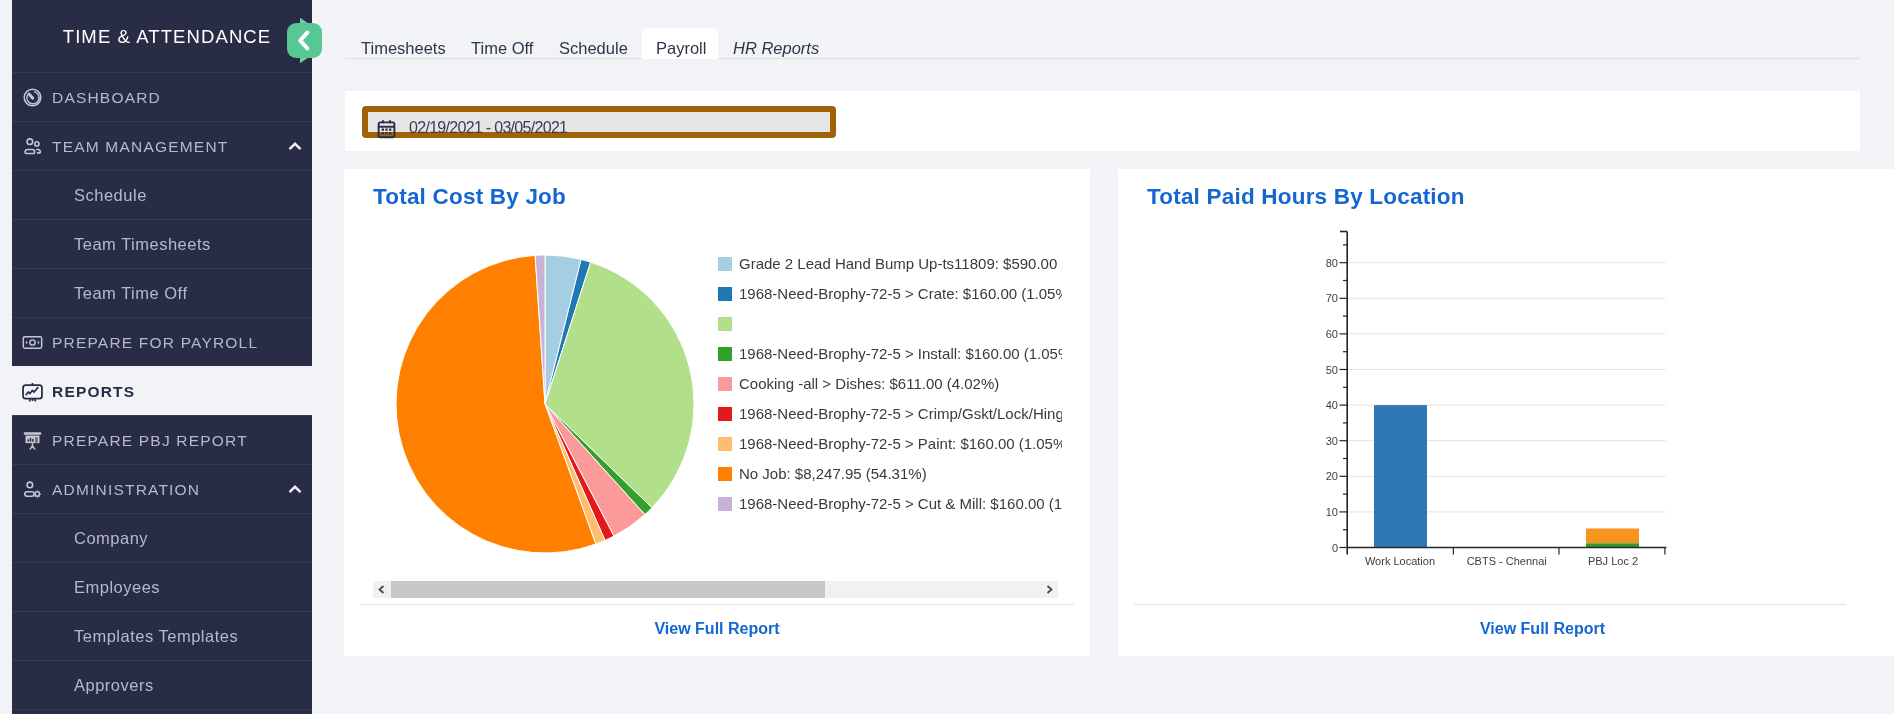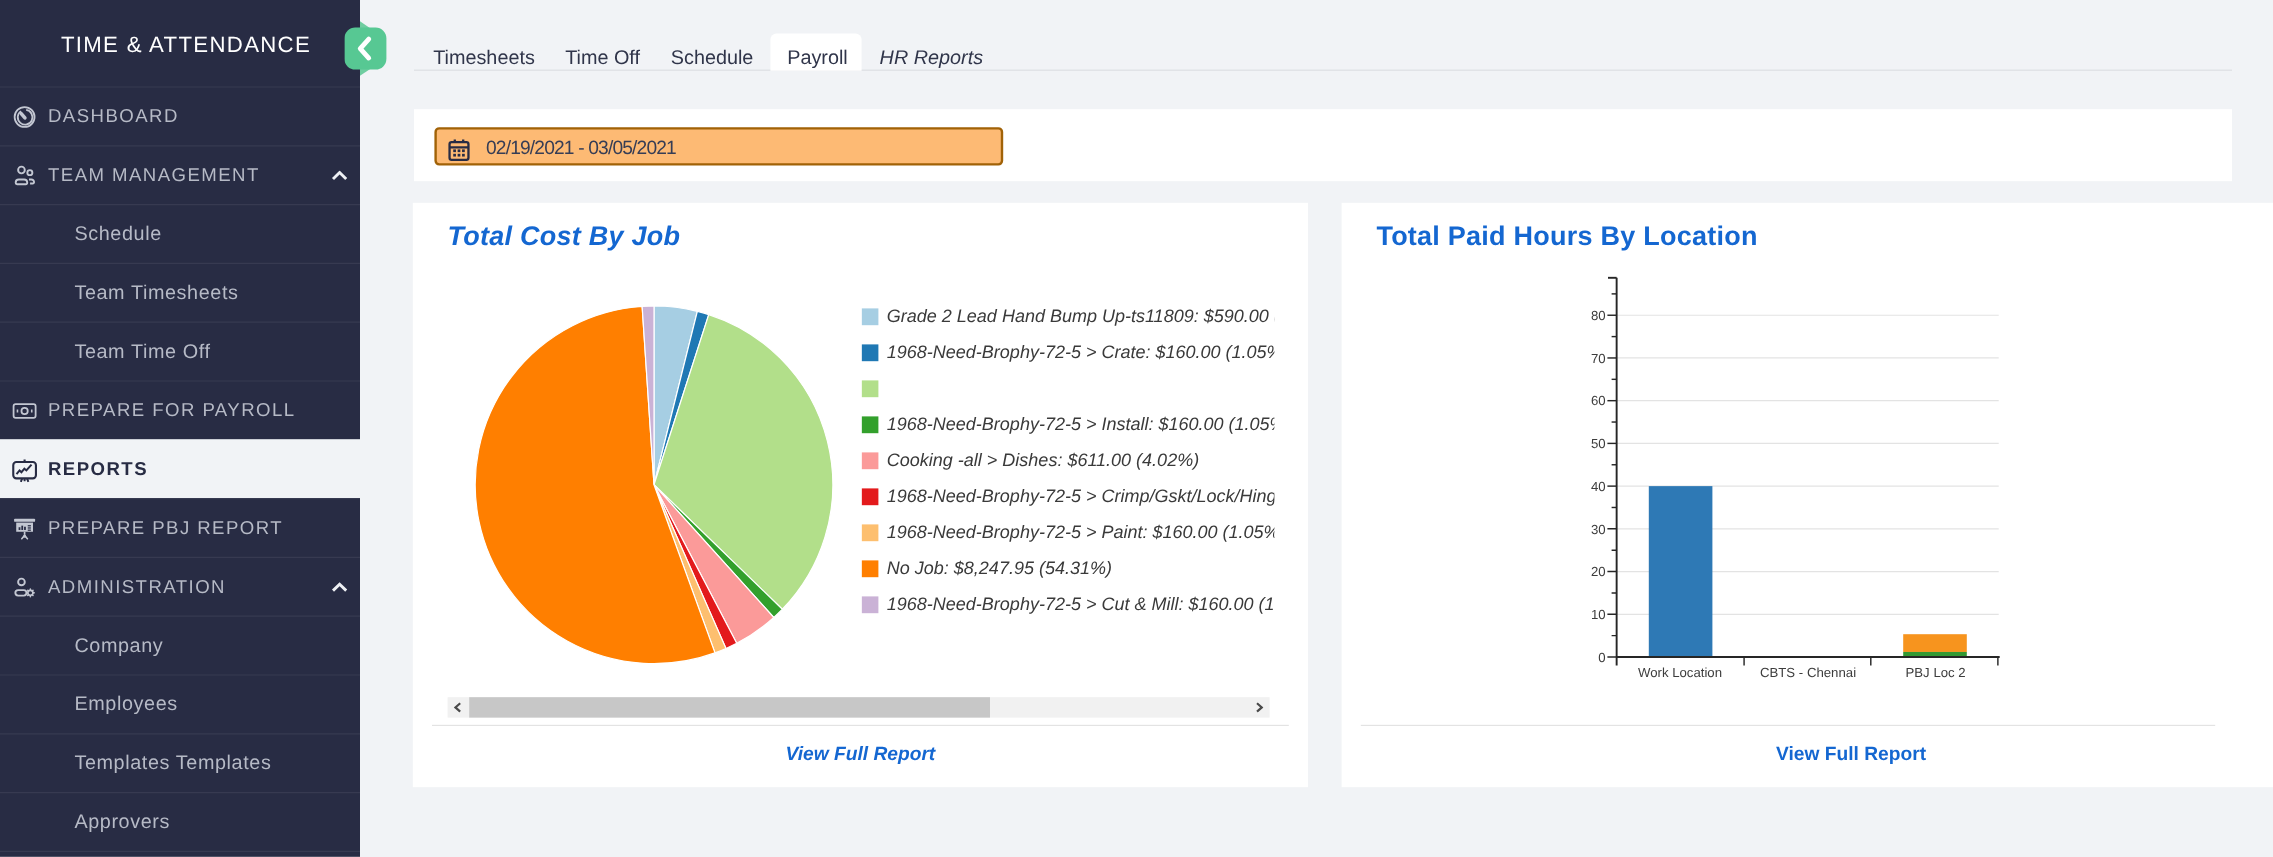--- a/index.html
+++ b/index.html
@@ -1,34 +1,34 @@
 <!DOCTYPE html>
 <html><head>
 <meta charset="utf-8">
 <style>
 * { margin:0; padding:0; box-sizing:border-box; }
 html,body { width:1894px; height:714px; overflow:hidden; background:#f1f3f6; font-family:"Liberation Sans",sans-serif; }
-.sidebar { position:absolute; left:0; top:0; width:300px; height:714px; background:#282c44; }
+.sidebar { position:absolute; left:12px; top:0; width:300px; height:714px; background:#282c44; }
 .sb-title { position:absolute; left:0; top:0; width:300px; height:73px; color:#fff; font-size:18.5px; font-weight:400; letter-spacing:1.1px; line-height:73px; text-align:center; padding-left:10px; }
 .nav-item { position:absolute; left:0; width:300px; height:49px; color:#b6bac6; font-size:15.5px; letter-spacing:1.2px; line-height:49px; border-top:1px solid rgba(255,255,255,0.07); }
 .nav-item .lbl { position:absolute; left:40px; top:0; }
 .nav-item.sub .lbl { left:62px; letter-spacing:0.5px; font-size:16.5px; }
 .nav-item.active { background:#f1f3f6; color:#282c44; font-weight:bold; }
 .nav-icon { position:absolute; left:10px; top:14px; width:21px; height:21px; }
 .caret { position:absolute; right:10px; top:20px; }
 .content { position:absolute; left:300px; top:0; width:1594px; height:714px; }
 .tabs { position:absolute; left:45px; top:0; width:1515px; height:59px; border-bottom:1px solid #dcdfe3; }
 .tab { position:absolute; top:38px; height:20px; line-height:20px; font-size:16.5px; color:#30354a; text-align:center; white-space:nowrap; z-index:3; }
 .tabbox { position:absolute; left:342px; top:28px; width:76px; height:31px; background:#fff; z-index:2; border-radius:5px 5px 0 0; }
 .dateband { position:absolute; left:45px; top:91px; width:1515px; height:60px; background:#fff; }
-.dateinput { position:absolute; left:17px; top:15px; width:474px; height:32px; border:2px solid #a16207; border-radius:4px; background:#fdba74; }
+.dateinput { position:absolute; left:17px; top:15px; width:474px; height:32px; border:6px solid #a16207; border-radius:4px; background:#e5e5e5; }
 .dateinput .txt { position:absolute; left:41px; top:0; line-height:32px; font-size:16px; letter-spacing:-0.7px; color:#363d55; }
 .card { position:absolute; top:169px; background:#fff; height:487px; }
 .card-title { position:absolute; left:29px; top:15px; font-size:22.5px; font-weight:bold; color:#1467d1; letter-spacing:0.2px; }
-.cardL { left:44px; width:746px;font-style:italic; }
+.cardL { left:44px; width:746px; }
 .cardR { left:818px; width:849px; }
 .legend-row { position:absolute; left:374px; height:30px; width:344px; overflow:hidden; white-space:nowrap; }
 .legend-row .sw { position:absolute; left:0; top:8px; width:14px; height:14px; }
 .legend-row .lt { position:absolute; left:21px; top:0; line-height:30px; font-size:15px; color:#3a3a3a; }
 .scrollbar { position:absolute; left:29px; top:412px; width:685px; height:17px; background:#f1f1f1; }
 .sb-thumb { position:absolute; left:18px; top:0; width:434px; height:17px; background:#c7c7c7; }
 .card-hr { position:absolute; left:16px; top:435px; width:714px; border-top:1px solid #e3e3e3; }
 .viewfull { position:absolute; left:0; top:451px; width:100%; text-align:center; }
 .viewfull span { font-size:16px; font-weight:bold; color:#1467d1; }
 </style>

